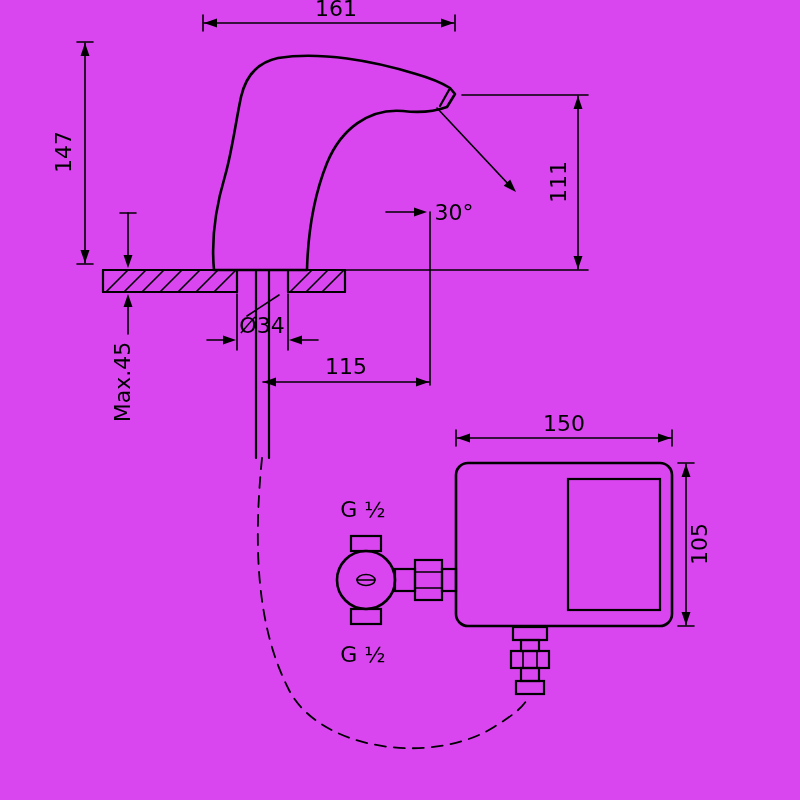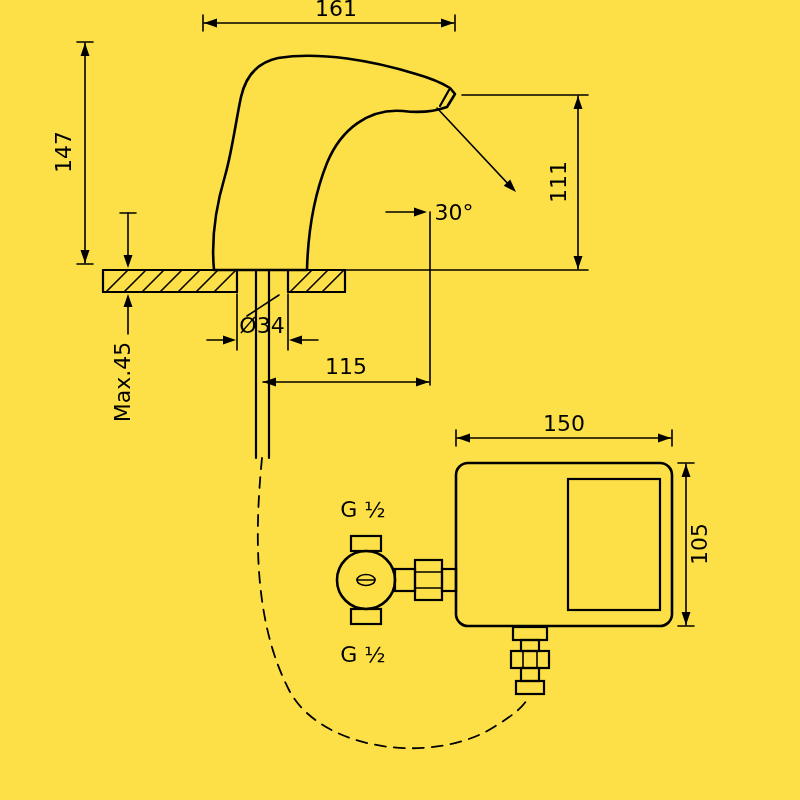--- a/index.html
+++ b/index.html
@@ -1,20 +1,20 @@
 <!DOCTYPE html>
 <html><head>
 <meta charset="utf-8">
 <style>
   html, body { margin: 0; padding: 0; background: #ffffff; }
   .stage {
     position: relative;
     width: 800px;
     height: 800px;
-    background: #fde047;
+    background: #d946ef;
     font-family: "DejaVu Sans", "Liberation Sans", sans-serif;
   }
   svg { position: absolute; inset: 0; }
   .outline { fill: none; stroke: #000000; stroke-width: 2.6; stroke-linejoin: round; stroke-linecap: round; }
   .mid     { fill: none; stroke: #000000; stroke-width: 2.2; stroke-linecap: round; }
   .thin    { fill: none; stroke: #000000; stroke-width: 1.6; stroke-linecap: round; }
   .dash    { fill: none; stroke: #000000; stroke-width: 1.8; stroke-dasharray: 11 8; stroke-linecap: round; }
   .arrow   { fill: #000000; stroke: none; }
   text {
     font-family: "DejaVu Sans", "Liberation Sans", sans-serif;

